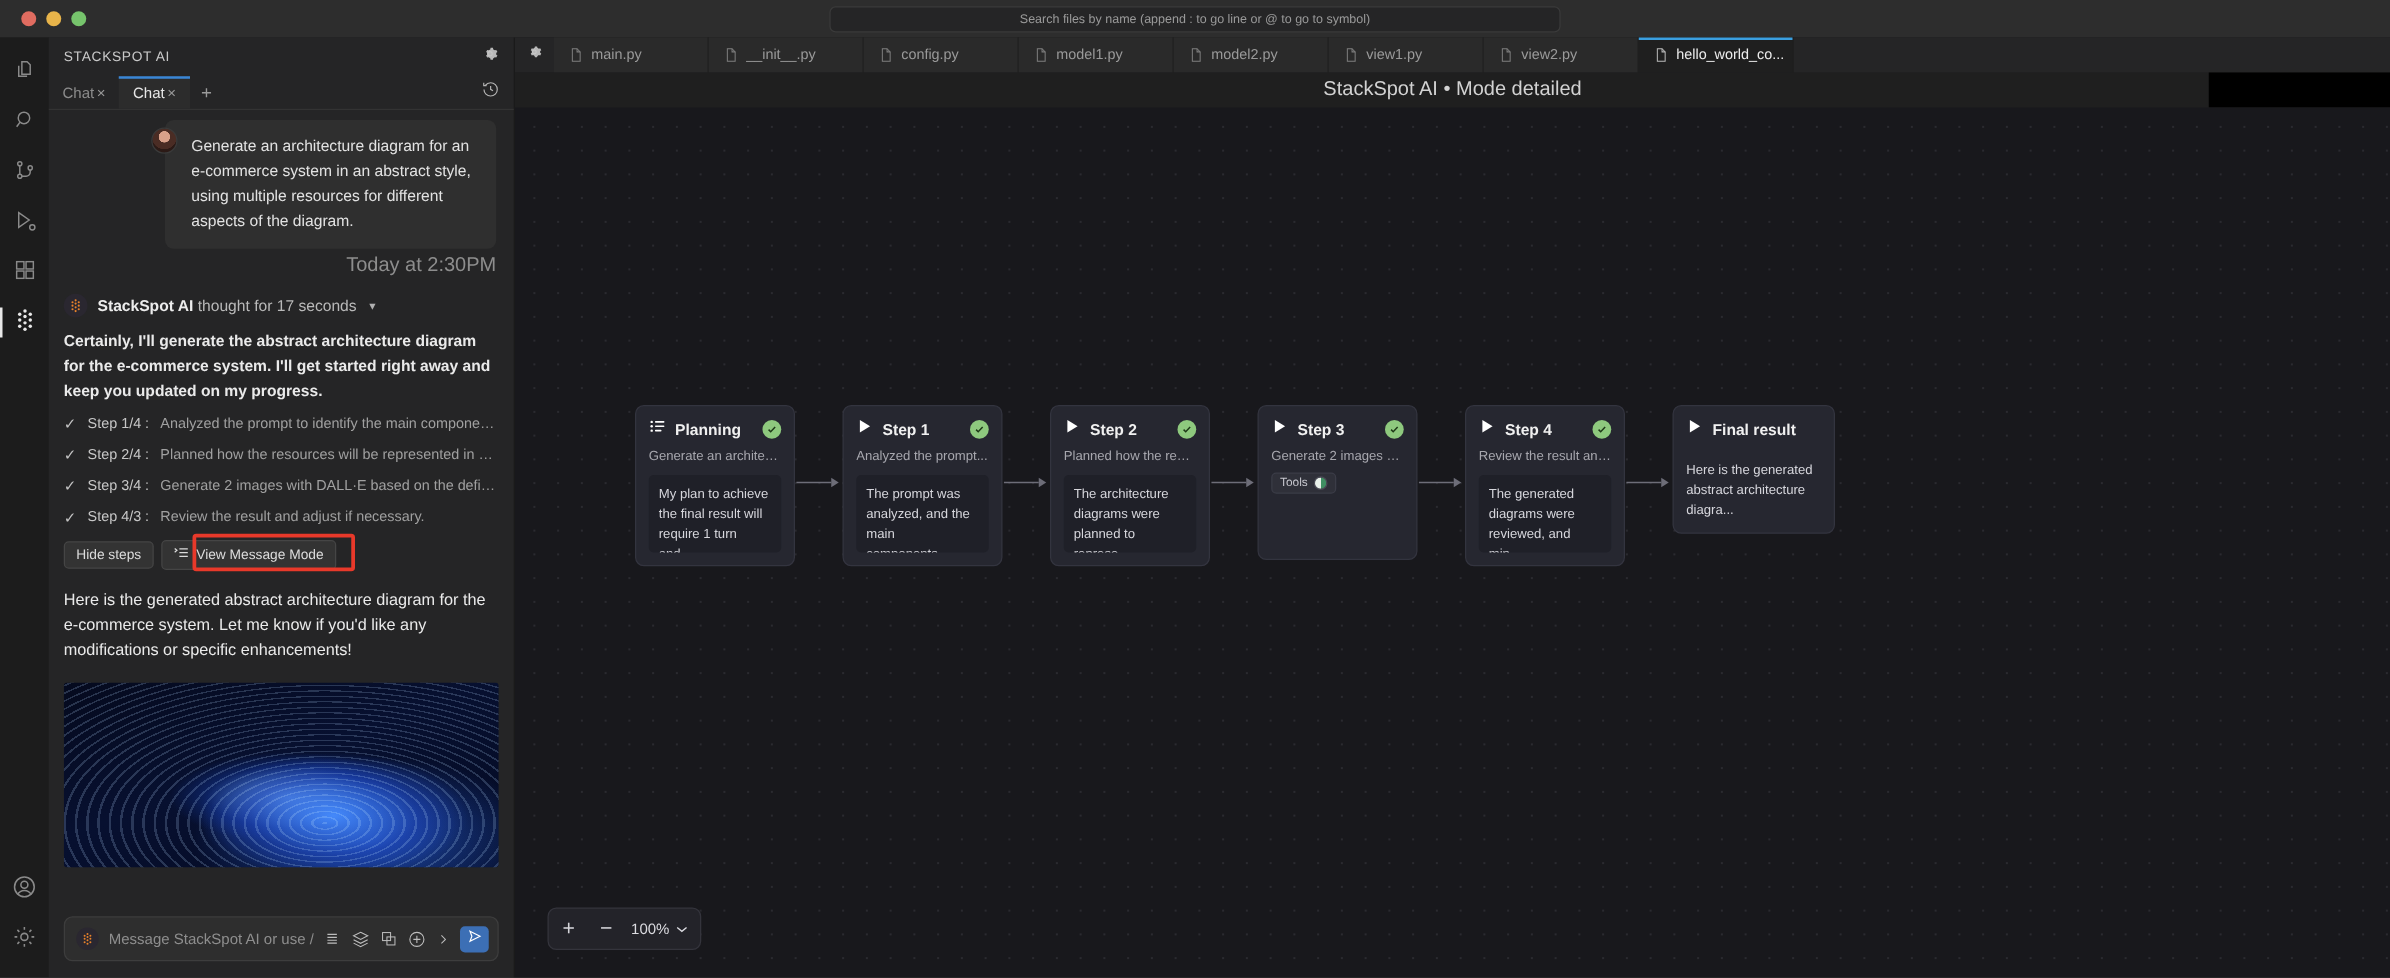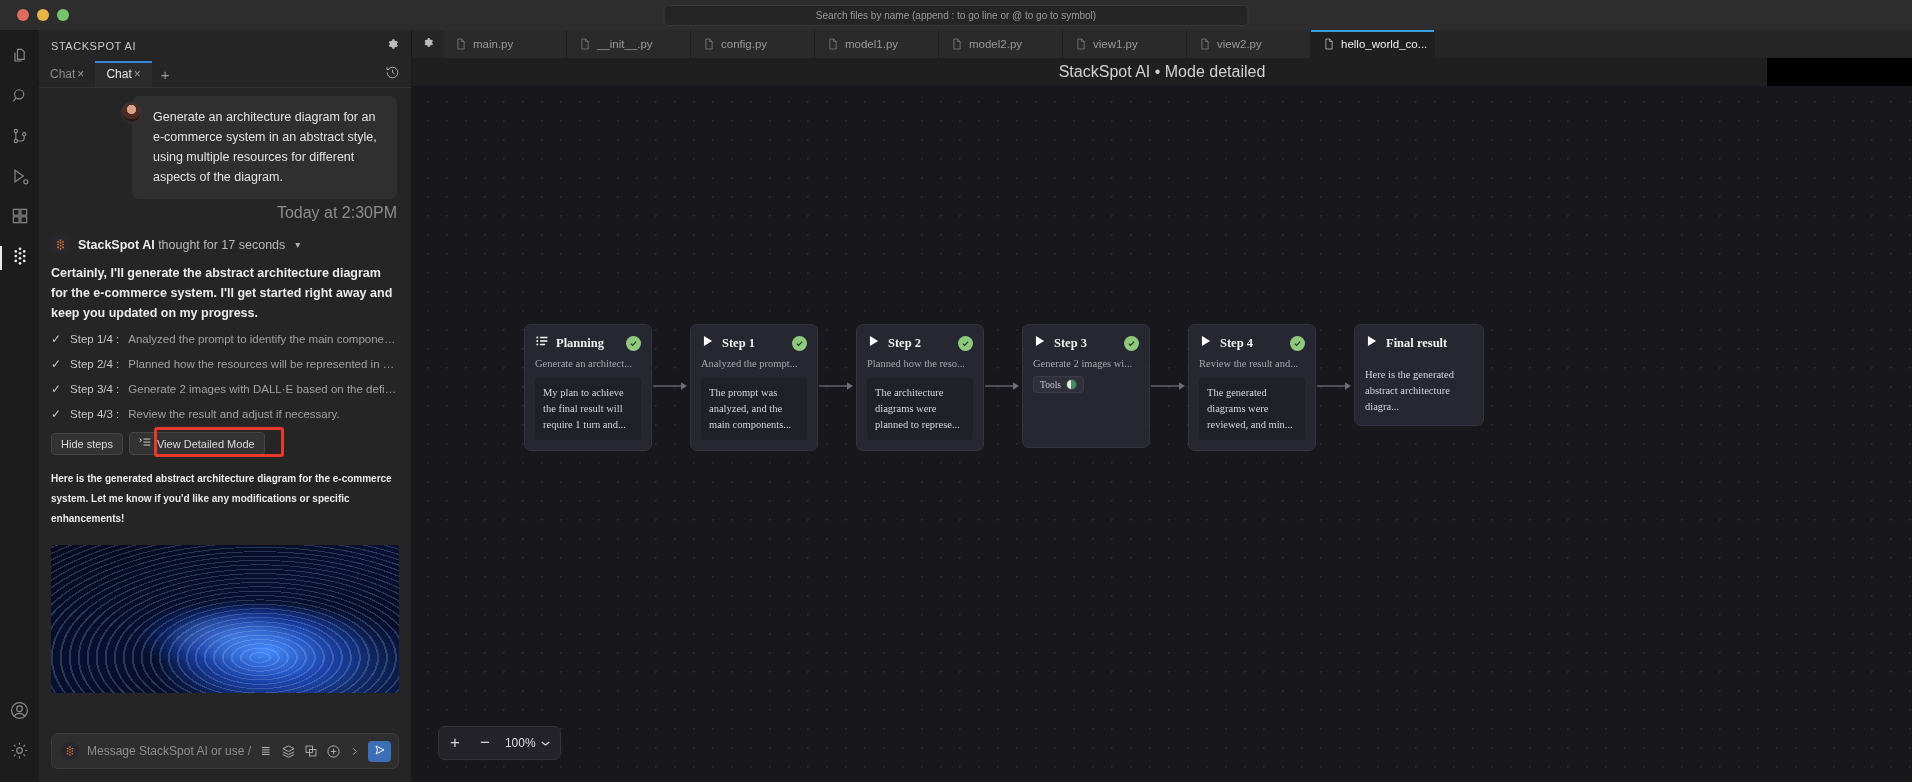--- a/index.html
+++ b/index.html
@@ -107,21 +107,21 @@
   .sm-btn {
     background: #333333; border: 1px solid #454545; border-radius: 4px;
     color: #dcdcdc; font-size: 11px; padding: 4px 9px; cursor: pointer;
     display: inline-flex; align-items: center; gap: 6px;
   }
   .highlight-box {
     position: absolute; left: 115px; top: 6px; width: 130px; height: 30px;
     border: 3px solid #e8392a; border-radius: 3px; pointer-events: none;
   }
 
-  .ai-body2 { padding: 14px 14px 0 12px; font-size: 10px; line-height: 20px; color: #eaeaea; font-weight: 700; }
+  .ai-body2 { padding: 14px 14px 0 12px; font-size: 13px; line-height: 20px; color: #eaeaea; font-weight: 400; }
 
   .gen-image {
     margin: 16px 12px 0 12px; width: 348px; height: 148px; border-radius: 3px;
     background:
       radial-gradient(ellipse 150px 70px at 62% 72%, rgba(70,140,255,.95) 0%, rgba(30,70,190,.55) 45%, rgba(8,18,60,0) 72%),
       radial-gradient(ellipse 120px 45px at 52% 62%, rgba(120,180,255,.85) 0%, rgba(20,60,170,.4) 55%, rgba(5,12,45,0) 80%),
       radial-gradient(ellipse 200px 95px at 70% 85%, rgba(40,100,230,.7) 0%, rgba(6,14,48,0) 70%),
       linear-gradient(160deg, #050a1e 0%, #071030 45%, #040a22 100%);
     position: relative; overflow: hidden;
   }
@@ -167,21 +167,21 @@
   .subbar-black { position: absolute; right: 0; top: 0; width: 145px; height: 28px; background: #000; }
 
   .canvas {
     position: absolute; top: 56px; left: 0; width: 1500px; height: 696px;
     background-color: #18181c;
     background-image: radial-gradient(circle, #2a2a30 1px, transparent 1px);
     background-size: 19px 19px; background-position: 6px 6px;
     overflow: hidden;
   }
 
-  .flow { position: absolute; top: 238px; left: 112px; display: flex; align-items: flex-start; font-family: Liberation Serif, serif; }
+  .flow { position: absolute; top: 238px; left: 96px; display: flex; align-items: flex-start; }
   .card {
     width: 128px; background: #262730; border: 1px solid #33343f; border-radius: 7px;
     padding: 9px 10px 10px 10px; flex: none;
   }
   .card.tall { min-height: 124px; }
   .card-head { display: flex; align-items: center; gap: 7px; }
   .card-title { font-size: 12.5px; font-weight: 700; color: #f0f0f0; flex: 1; white-space: nowrap; }
   .badge-ok {
     width: 15px; height: 15px; border-radius: 50%; background: #8ec97e;
     display: flex; align-items: center; justify-content: center; flex: none;
@@ -411,21 +411,21 @@
 
       <div class="btn-row">
         <button class="sm-btn">Hide steps</button>
         <button class="sm-btn">
           <span>
             <svg width="12" height="11" viewBox="0 0 16 14" fill="none" stroke="currentColor" stroke-width="1.3">
               <path d="M1 2l2.4 2L1 6"></path>
                 <path d="M6 2.4h9M6 6.4h9M6 10.4h9" stroke-width="1.2"></path>
             </svg>
           </span>
-          <span>View Detailed Mode</span>
+          <span>View Message Mode</span>
         </button>
         <div class="highlight-box"></div>
       </div>
 
       <div class="ai-body2">Here is the generated abstract architecture diagram for the e-commerce system. Let me know if you'd like any modifications or specific enhancements!</div>
 
       <div class="gen-image"></div>
     </div>
 
     <div class="composer-wrap">

